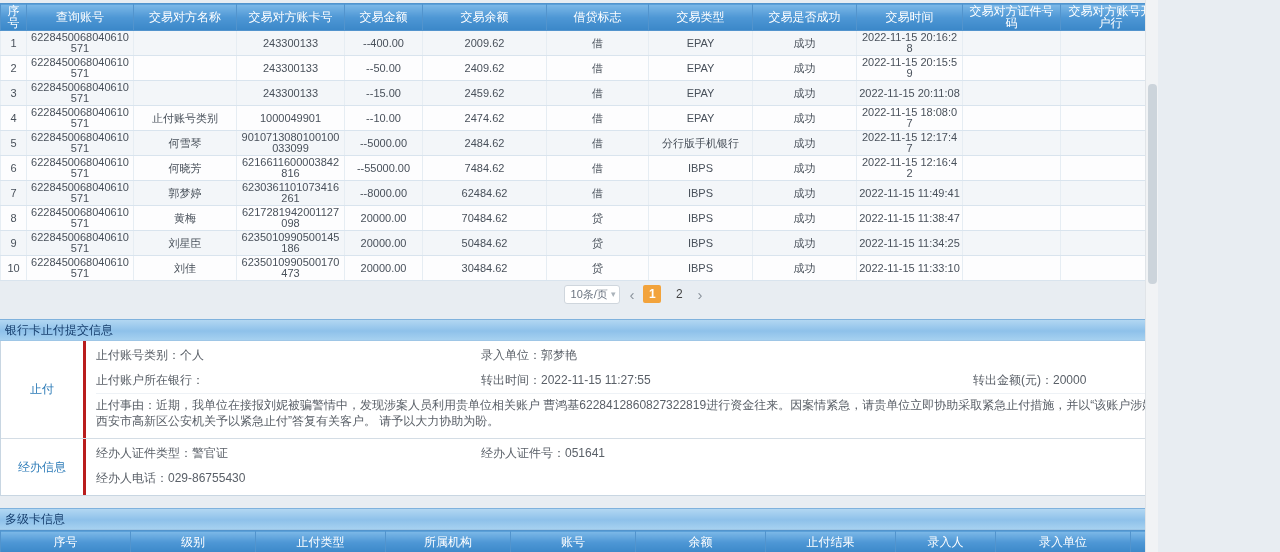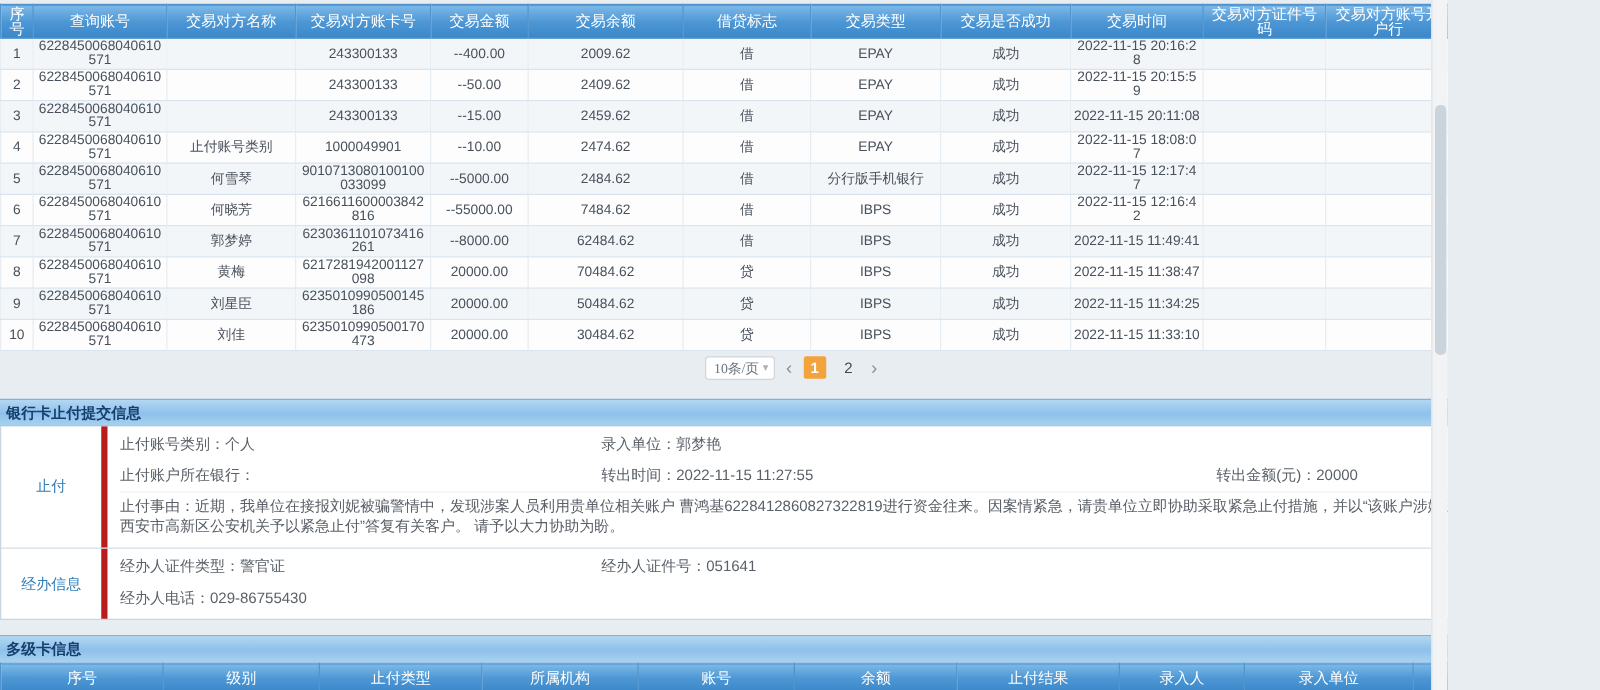--- a/index.html
+++ b/index.html
@@ -28,50 +28,50 @@
   }
   table.grid tbody tr:nth-child(odd) td { background:#f3f6f9; }
   table.grid tbody tr:nth-child(even) td { background:#fdfdfe; }
   #tx-table { margin-top:3px; }
 
   
   .pagination { height:26px; display:flex; align-items:center; justify-content:center; gap:9px; }
   .page-size {
     display:flex; align-items:center; height:19px; padding:0 4px 0 6px;
     border:1px solid #cfd6dd; border-radius:3px; background:#fff;
-    font-size:11px; color:#6b7480; cursor:pointer;font-family:Liberation Serif, serif;
+    font-size:11px; color:#6b7480; cursor:pointer;
   }
   .page-size .chev { margin-left:3px; font-size:9px; color:#aab2ba; line-height:9px; }
   .pg-arrow { font-size:15px; color:#8a929b; cursor:pointer; line-height:15px; }
   .pg-num {
     min-width:18px; height:18px; line-height:18px; text-align:center;
     font-size:12px; color:#444; cursor:pointer; border-radius:2px;
   }
   .pg-num.active { background:#f2a33c; color:#fff; font-weight:bold; }
 
   
   .section-bar {
     position:relative; width:1265px; height:22px; margin-top:12px;
     background:linear-gradient(180deg,#b2d7f2 0%,#8ec1ea 55%,#a6d1f0 100%);
     border-top:1px solid #7fb2dd; border-bottom:1px solid #9ec6e6;
     display:flex; align-items:center; padding:0 5px;
-    font-size:12px; font-weight:bold; color:#173f6e;
+    font-size:12px; font-weight:normal; color:#173f6e;
   }
   .collapse-box {
     position:absolute; right:4px; top:5px; width:11px; height:11px;
     background:#ddeefa; border:1px solid #a3c6e0; cursor:pointer;
   }
 
   
   .panel { width:1265px; background:#fff; border:1px solid #c8d6e2; border-top:none; }
   .group { display:flex; }
   .group2 { border-top:1px solid #d4dde5; }
   .group-label {
     width:85px; flex:none; display:flex; align-items:center; justify-content:center;
-    color:#2e7cb8; font-size:12px; border-right:5px solid #b91c1c;
+    color:#2e7cb8; font-size:12px; border-right:3px solid #b91c1c;
   }
   .group-body { flex:1; padding:2px 10px 4px 10px; }
   .f-row { display:flex; align-items:center; height:25px; font-size:12px; color:#5a6068; }
   .f.c1 { width:385px; flex:none; }
   .f.c2 { width:492px; flex:none; }
   .f.c3 { flex:1; }
   .reason {
     font-size:12px; color:#5a6068; line-height:16px;
     padding:3px 2px 5px 0; border-top:1px solid #eef2f6;
   }

